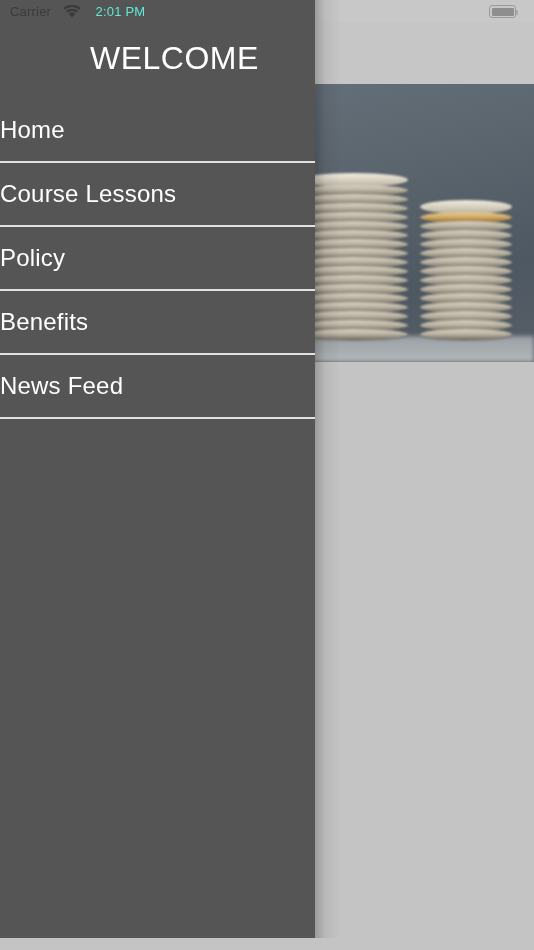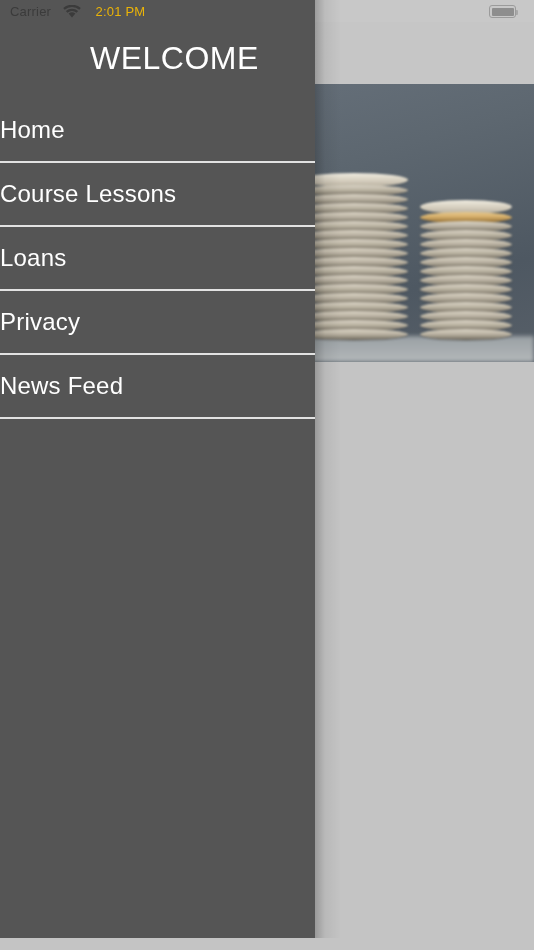--- a/index.html
+++ b/index.html
@@ -103,21 +103,21 @@
   }
   #carrier-label{
     position:absolute; left:10px; top:4px;
     font-size:13px; color:#3b3b3b; letter-spacing:.2px;
   }
   #wifi-icon{
     position:absolute; left:62px; top:5px; width:20px; height:14px;
   }
   #clock-label{
     position:absolute; left:0; right:12px; top:4px;
-    text-align:center; font-size:13px; color:#eab308; letter-spacing:.2px;
+    text-align:center; font-size:13px; color:#5eead4; letter-spacing:.2px;
     padding-right:62px;
   }
 
   #drawer-title{
     position:absolute; left:46px; top:40px;
     font-size:32px; color:#ffffff; letter-spacing:.5px;
     font-weight:normal;
     margin-left:44px;
   }
 
@@ -247,26 +247,26 @@
 
       <div class="menu-item">
         <span class="menu-label">Home</span>
       </div>
 
       <div class="menu-item">
         <span class="menu-label">Course Lessons</span>
       </div>
 
       <div class="menu-item">
-        <span class="menu-label">Loans</span>
-      </div>
-
-
-      <div class="menu-item">
-        <span class="menu-label">Privacy</span>
+        <span class="menu-label">Policy</span>
+      </div>
+
+
+      <div class="menu-item">
+        <span class="menu-label">Benefits</span>
       </div>
 
       <div class="menu-item">
         <span class="menu-label">News Feed</span>
       </div>
 
 
     </div>
   </div>
 

